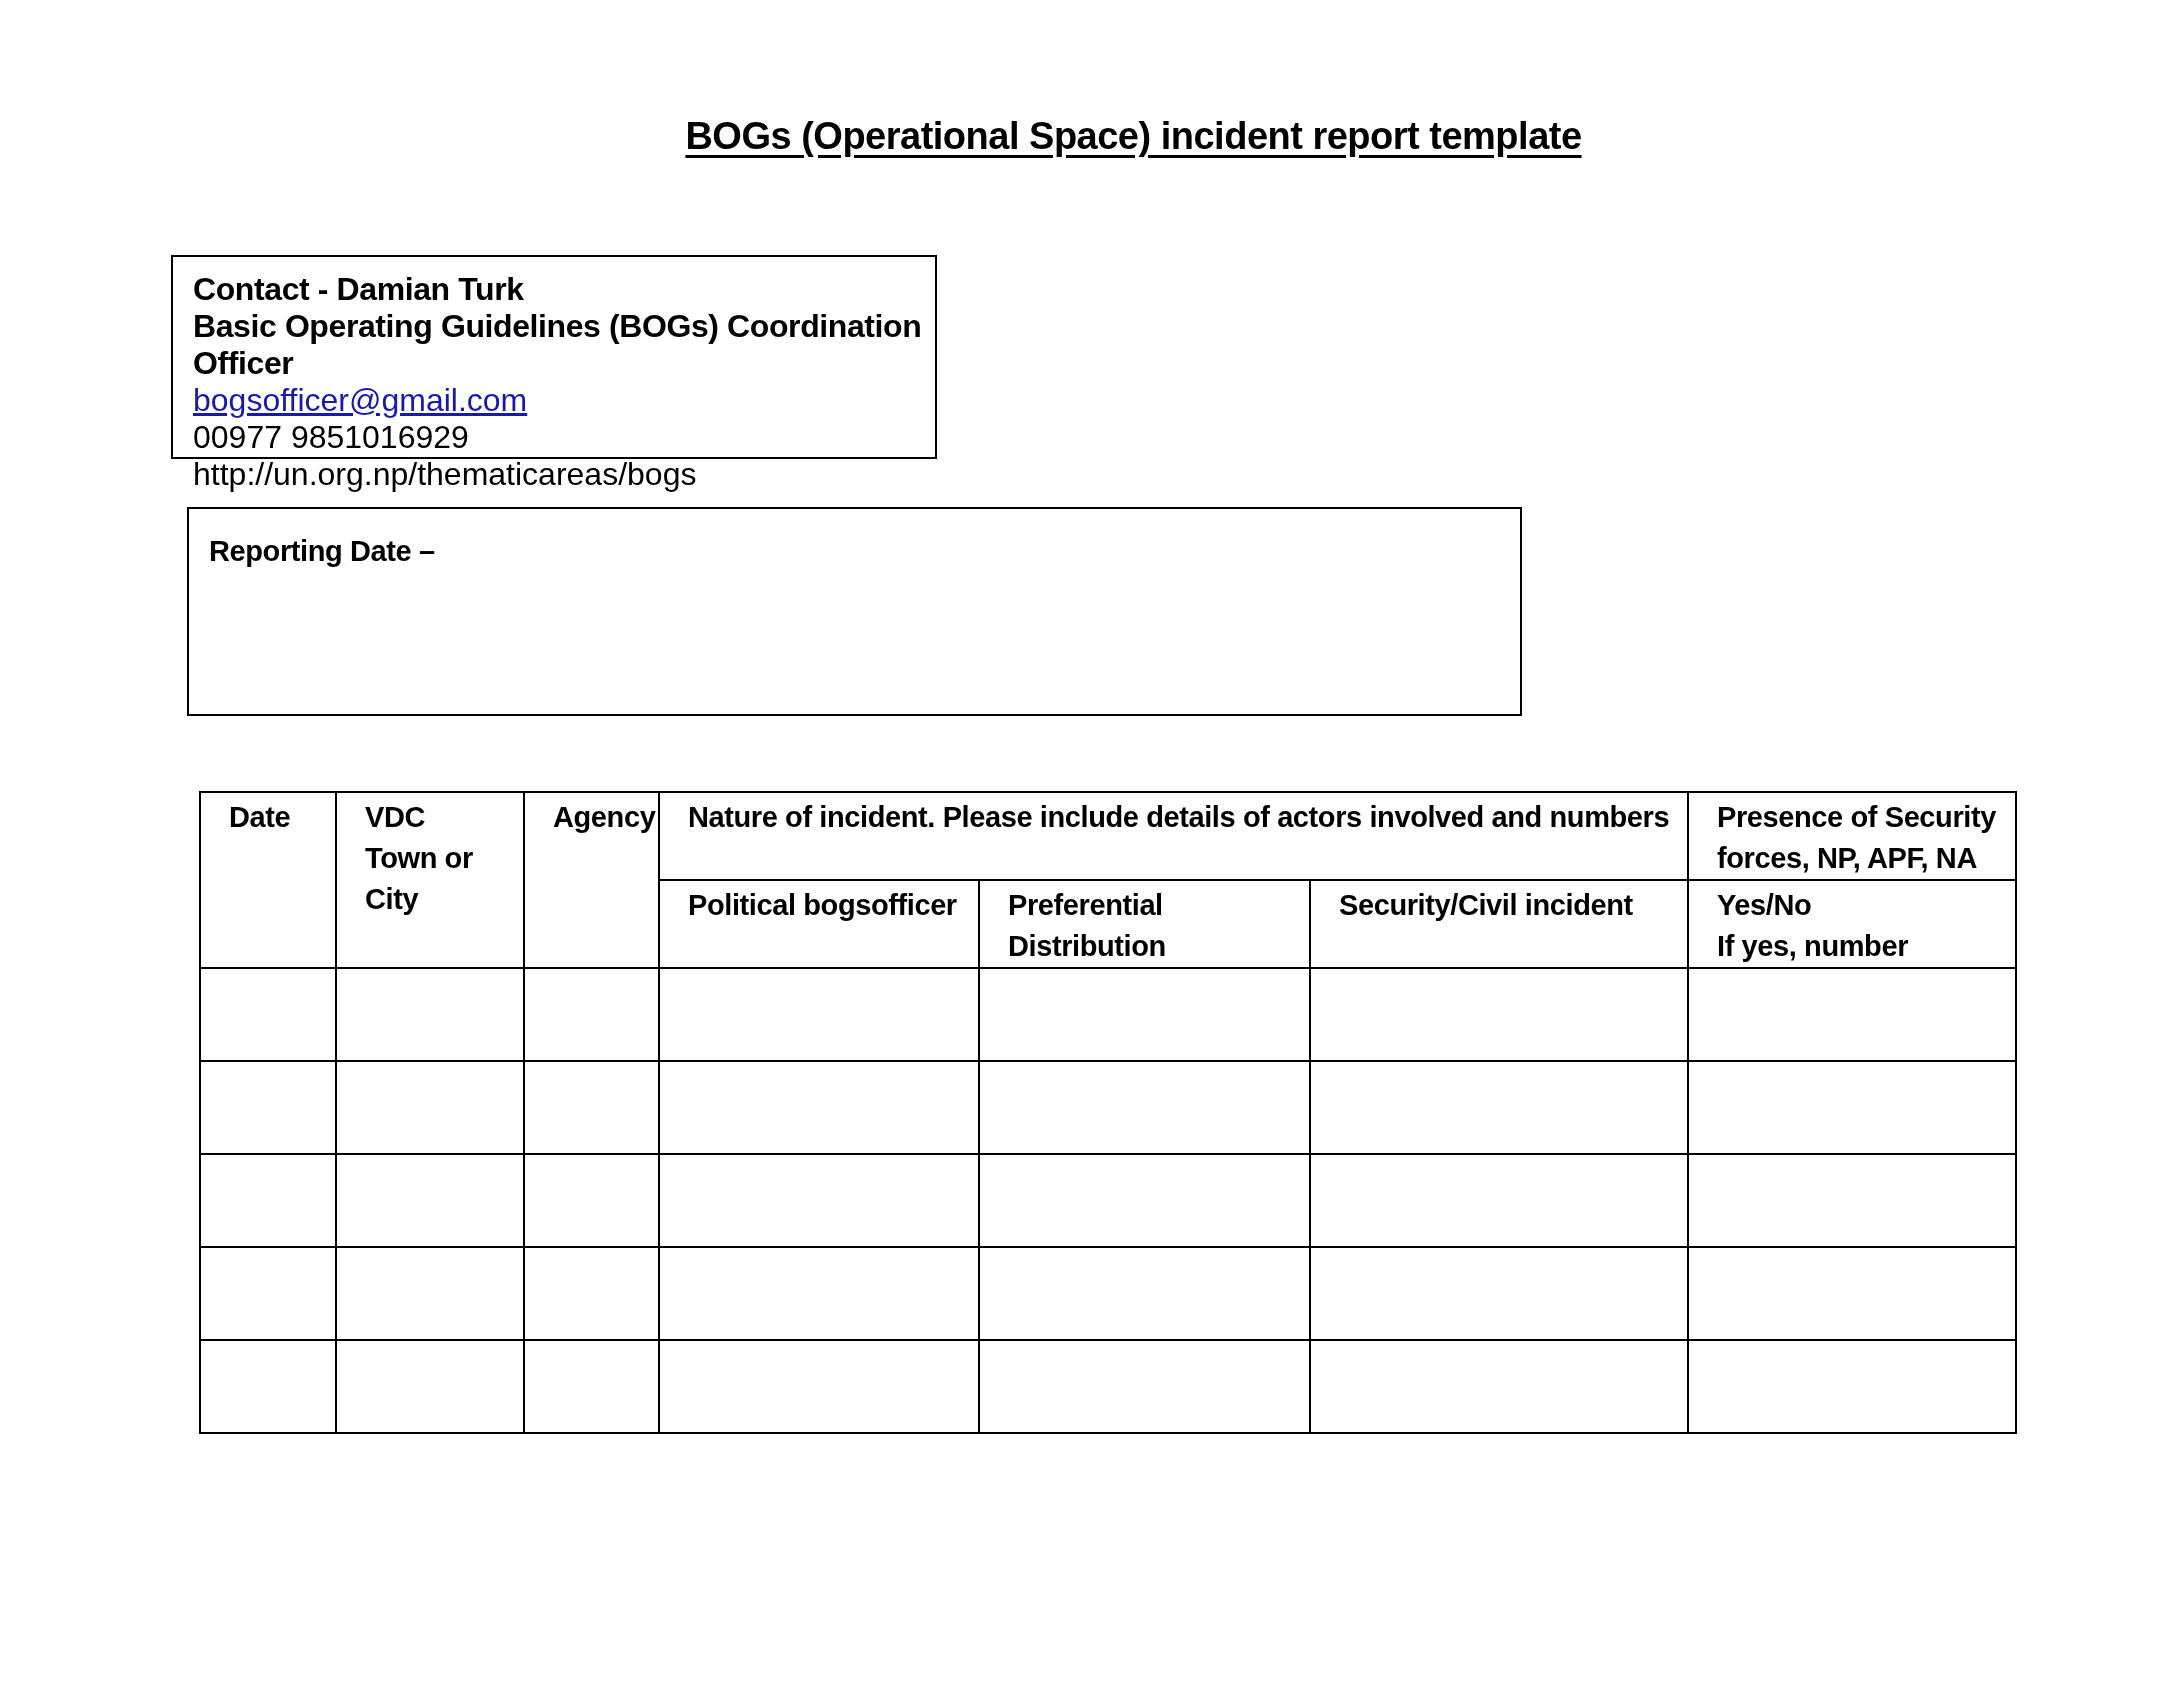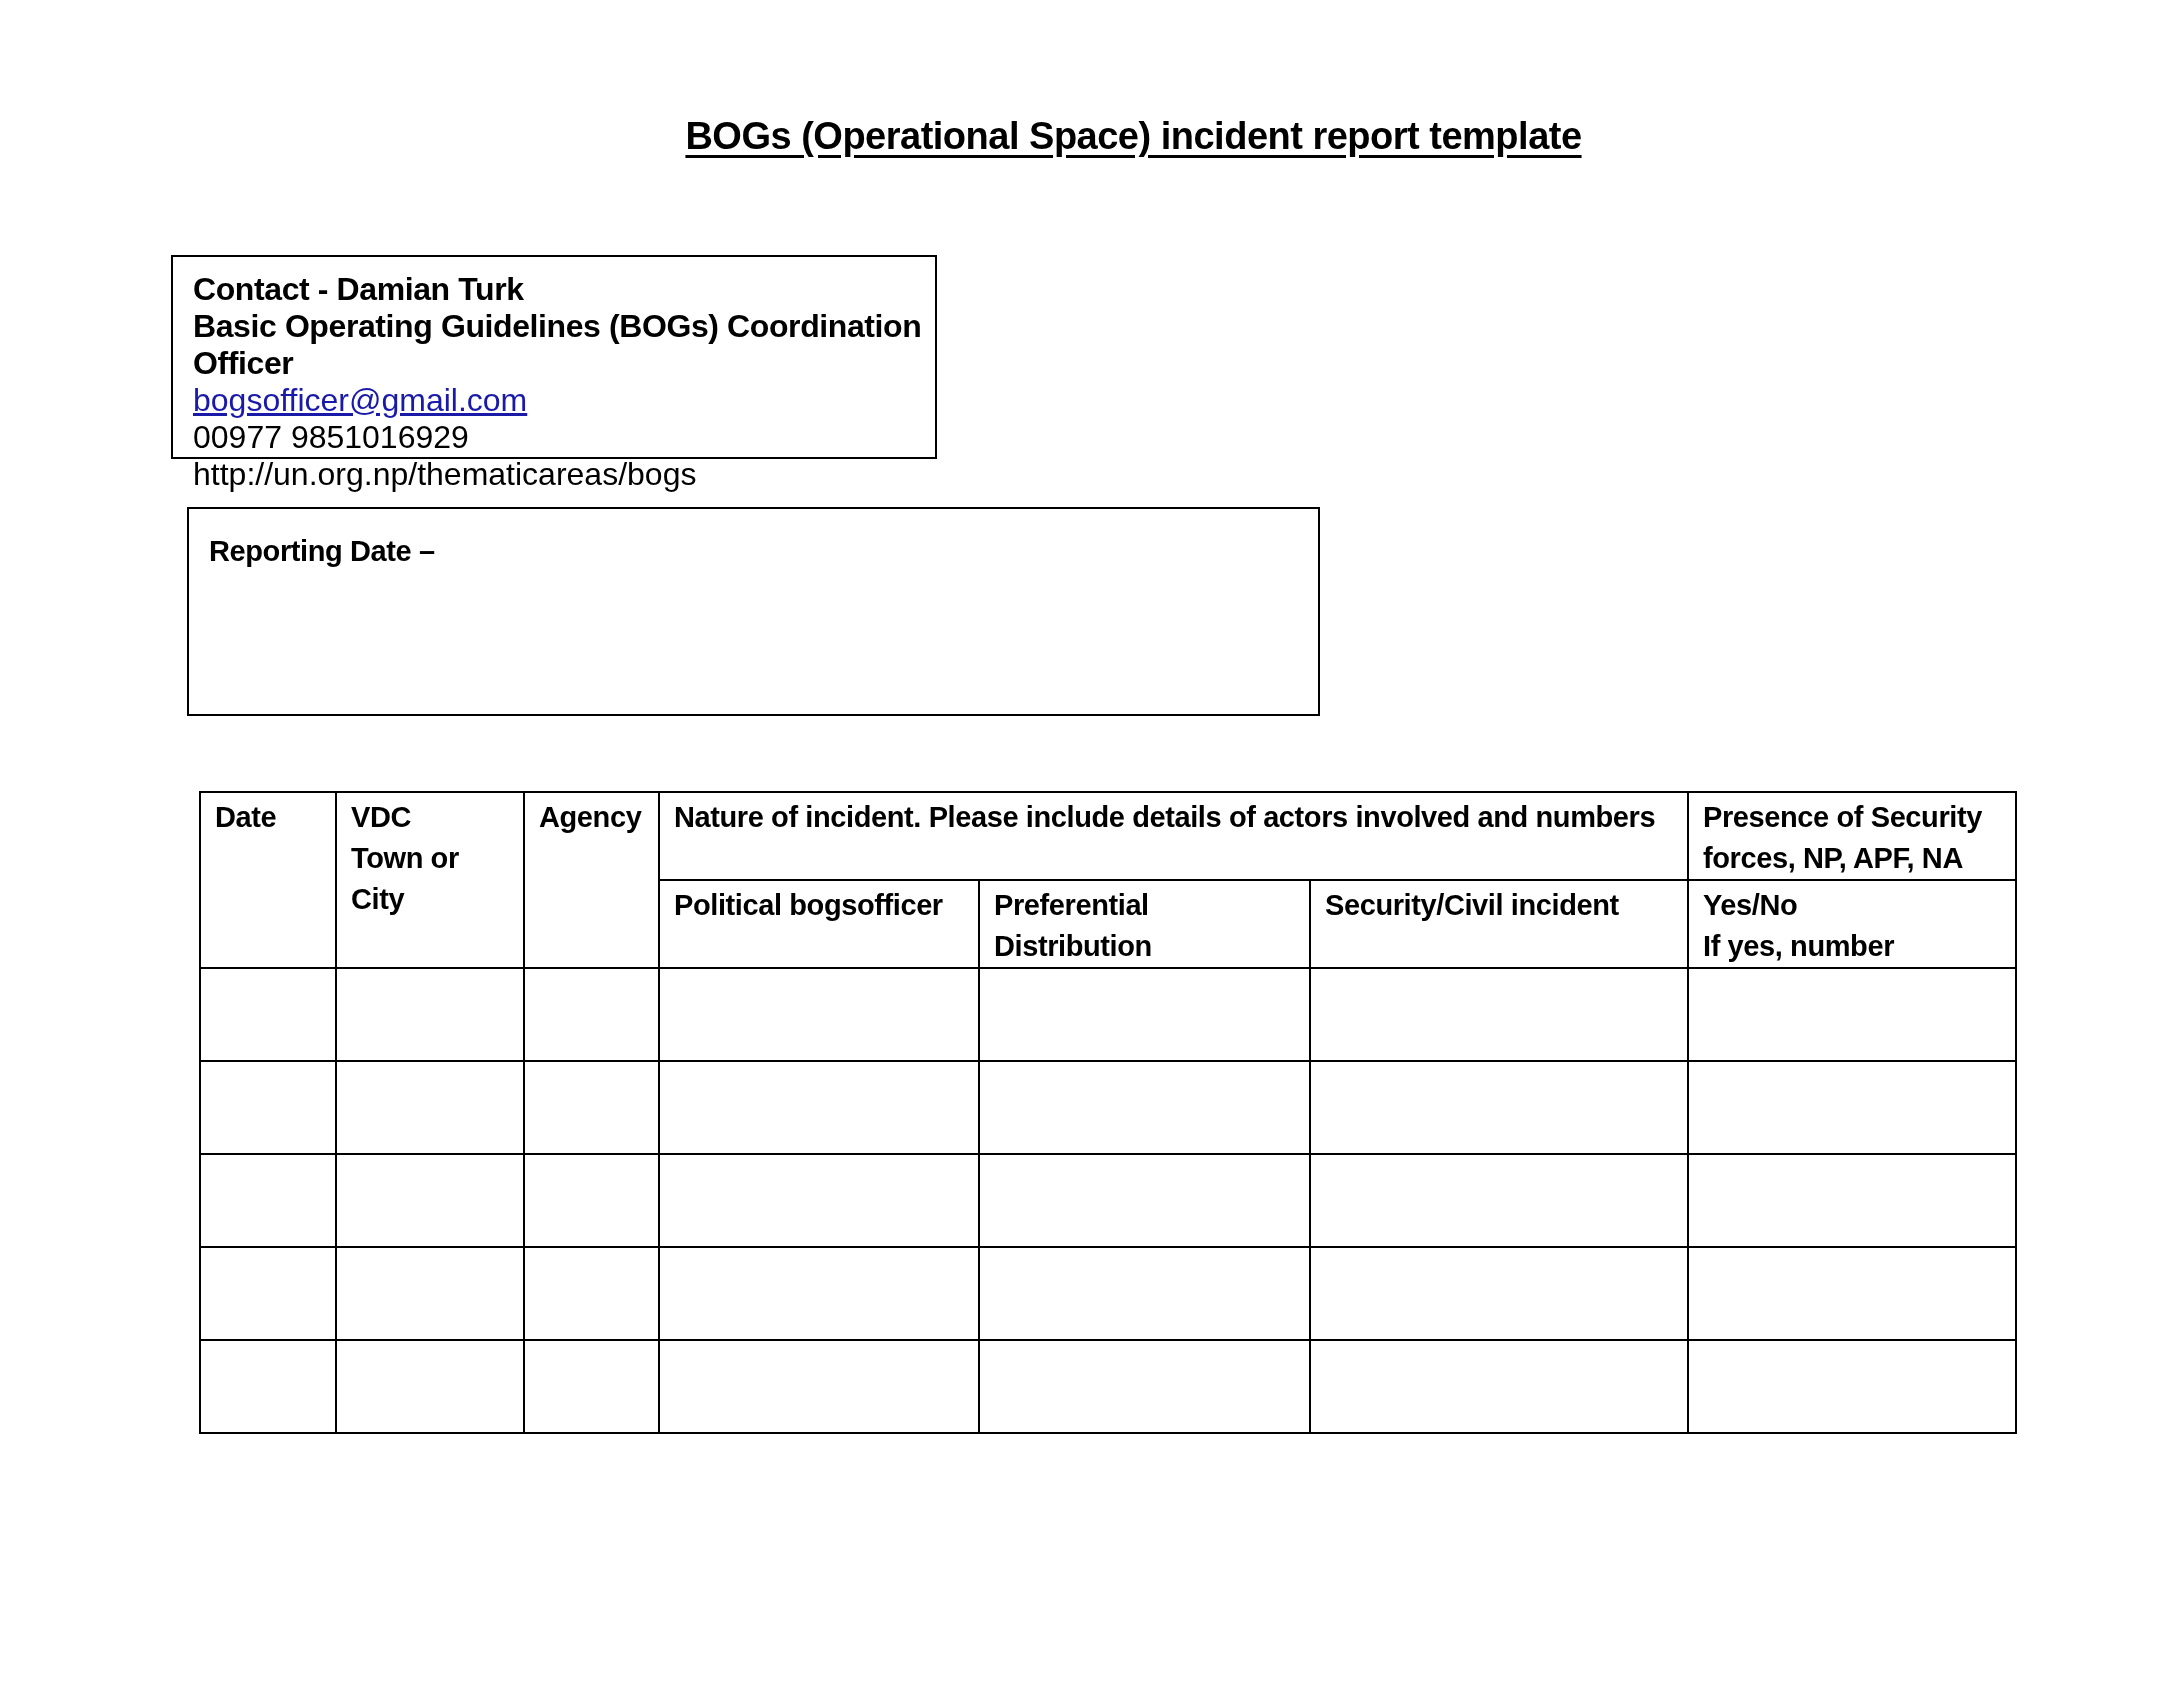--- a/index.html
+++ b/index.html
@@ -13,33 +13,33 @@
       text-decoration: underline; text-underline-offset: 6px; letter-spacing: -0.5px;
     }
     .contact-box {
       position: absolute; left: 171px; top: 255px; width: 766px; height: 204px;
       border: 2px solid #000; box-sizing: border-box;
       padding: 14px 0 0 20px; font-size: 32px; line-height: 37px;
     }
     .contact-box .b { font-weight: bold; letter-spacing: -0.4px; }
     .contact-box .link { color: #1a1aa8; text-decoration: underline; }
     .report-box {
-      position: absolute; left: 187px; top: 507px; width: 1133px; height: 209px;
+      position: absolute; left: 187px; top: 507px; width: 1335px; height: 209px;
       border: 2px solid #000; box-sizing: border-box;
       padding: 14px 0 0 20px; font-size: 29px; font-weight: bold;
       line-height: 56px; letter-spacing: -0.4px;
     }
     table.incidents {
       position: absolute; left: 199px; top: 791px; width: 1815px;
       border-collapse: collapse; table-layout: fixed;
       font-size: 29px; font-weight: bold; letter-spacing: -0.4px;
     }
     table.incidents td, table.incidents th {
       border: 2.5px solid #000; vertical-align: top; text-align: left;
-      padding: 4px 14px 0 14px; line-height: 41px; font-weight: bold;
+      padding: 4px 14px 0 28px; line-height: 41px; font-weight: bold;
     }
     table.incidents tr.head1 th { height: 77px; }
     table.incidents tr.head2 th { height: 77px; }
     table.incidents tr.row td { height: 91px; padding: 0; }
   </style>
 </head>
 <body>
 
 <div class="title">BOGs (Operational Space) incident report template</div>
 

